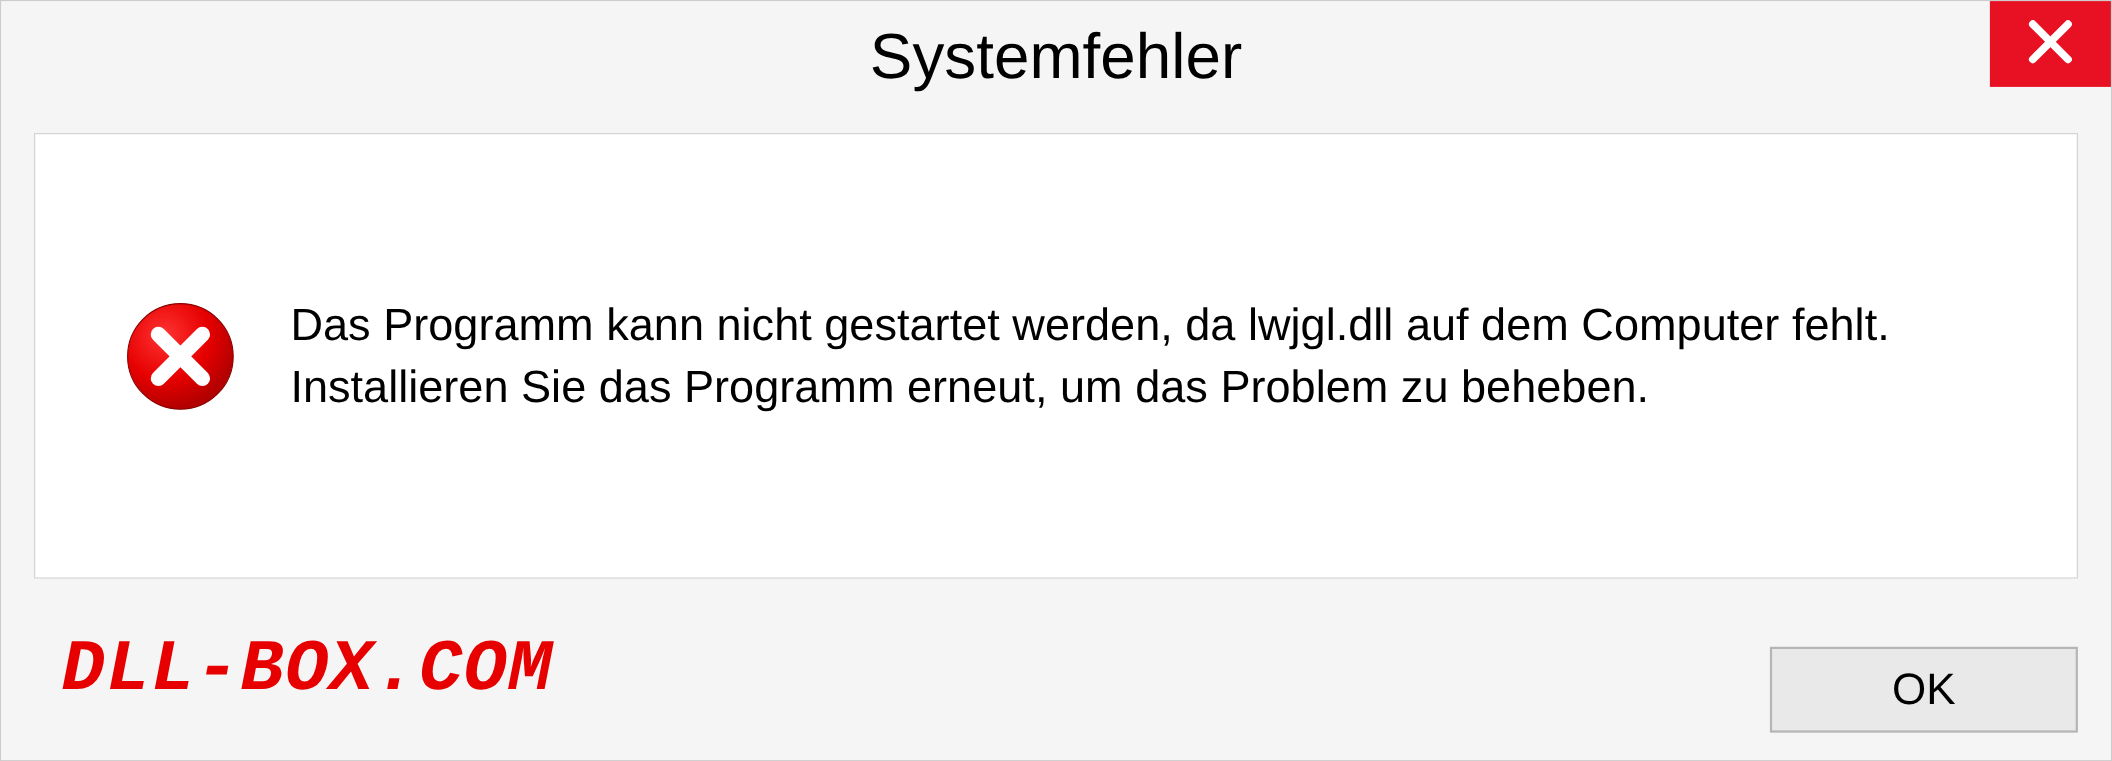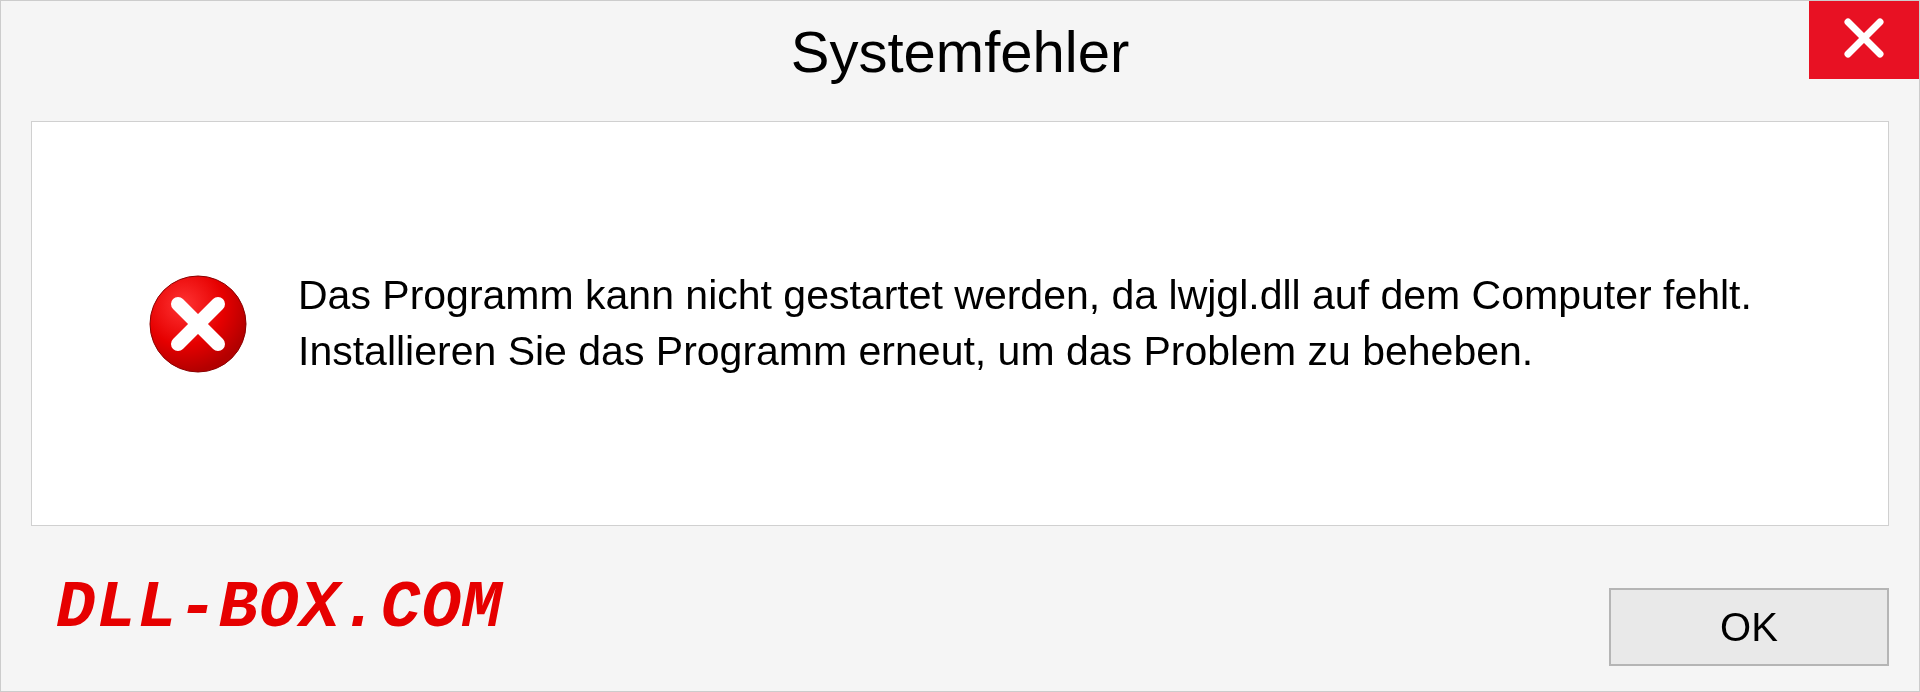--- a/index.html
+++ b/index.html
@@ -53,21 +53,21 @@
       width: 44px;
       height: 44px;
     }
     .content-panel {
       margin: 20px 30px 0 30px;
       background: #fff;
       border: 1px solid #d0d0d0;
       flex: 1;
       display: flex;
       align-items: center;
-      padding: 60px 80px 60px 116px;
+      padding: 60px 80px 60px 82px;
       gap: 50px;
     }
     .error-icon-wrap {
       flex-shrink: 0;
       width: 100px;
       height: 100px;
       position: relative;
     }
     .error-icon-wrap svg {
       width: 100px;

